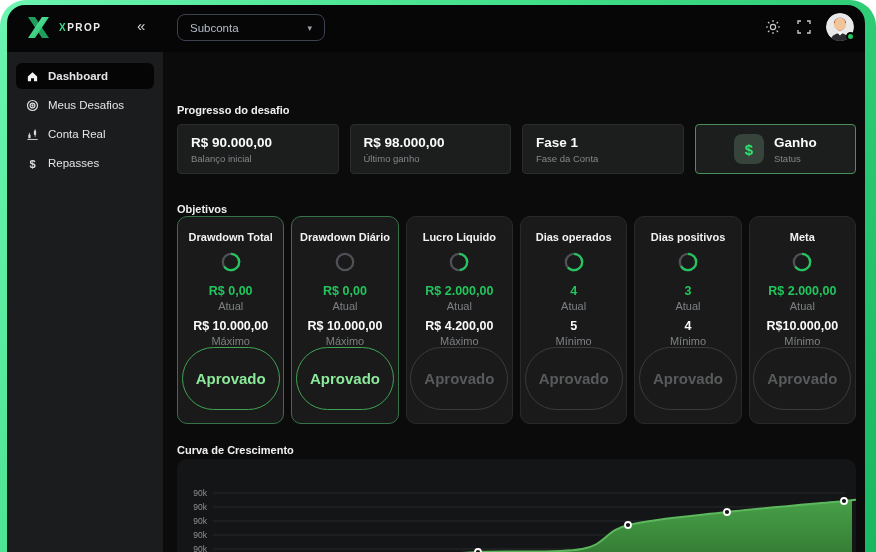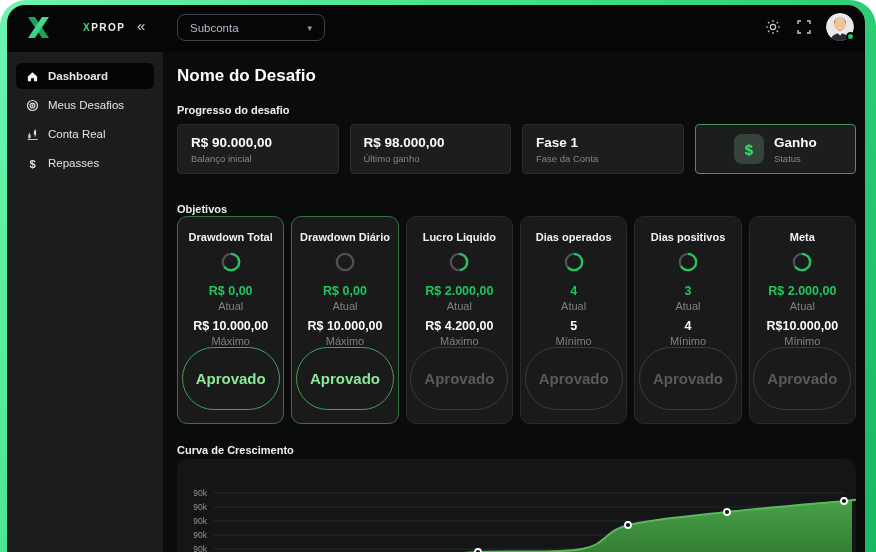--- a/index.html
+++ b/index.html
@@ -11,21 +11,21 @@
   }
   .frame { position:absolute; left:0; top:0; width:876px; height:640px;
     background:linear-gradient(125deg,#6cf5b1 0%,#3ddc84 45%,#17b460 100%);
     border-radius:26px; }
   .app { position:absolute; left:7px; top:5px; width:858px; height:630px;
     background:#060607; border-radius:18px 18px 0 0; overflow:hidden; }
 
   
   .topbar { position:absolute; left:0; top:0; width:100%; height:47px; }
   .logo-wrap { position:absolute; left:18px; top:9px; display:flex; align-items:center; gap:7px; }
-  .brand-text { font-size:10px; font-weight:bold; letter-spacing:1.5px; color:#ececec;margin-left:24px; }
+  .brand-text { font-size:10px; font-weight:bold; letter-spacing:1.5px; color:#ececec; }
   .brand-text .bx { color:#3ddc84; }
   .collapse { position:absolute; left:130px; top:12px; font-size:15px; color:#d5d5d5; cursor:pointer; }
   .acct-select { position:absolute; left:170px; top:9px; width:148px; height:27px;
     border:1px solid #3c4250; border-radius:8px; display:flex; align-items:center;
     justify-content:space-between; padding:0 12px; color:#b6bcc8; font-size:11.5px; cursor:pointer; }
   .acct-select .chev { font-size:9px; color:#9aa0ab; }
   .topbar-right { position:absolute; right:11px; top:8px; display:flex; align-items:center; gap:13px; }
   .tb-icon { width:18px; height:18px; display:flex; align-items:center; justify-content:center; cursor:pointer; }
   .avatar-wrap { position:relative; width:28px; height:28px; cursor:pointer; }
   .avatar-wrap svg { border-radius:50%; display:block; }
@@ -166,21 +166,20 @@
       <span class="nav-ico">
         <svg width="13" height="13" viewBox="0 0 14 14">
             <text x="7" y="11.5" text-anchor="middle" font-size="12" font-weight="bold" fill="#dcdcdc" font-family="inherit">$</text>
           </svg>
       </span>
       <span>Repasses</span>
     </div>
   </div>
 
   <div class="main">
-    <div class="page-title">Nome do Desafio</div>
 
     <div class="section-label lbl-progress">Progresso do desafio</div>
     <div class="progress-cards">
       <div class="progress-card">
         <div class="pc-value">R$ 90.000,00</div>
         <div class="pc-label">Balanço inicial</div>
       </div>
       <div class="progress-card">
         <div class="pc-value">R$ 98.000,00</div>
         <div class="pc-label">Último ganho</div>

